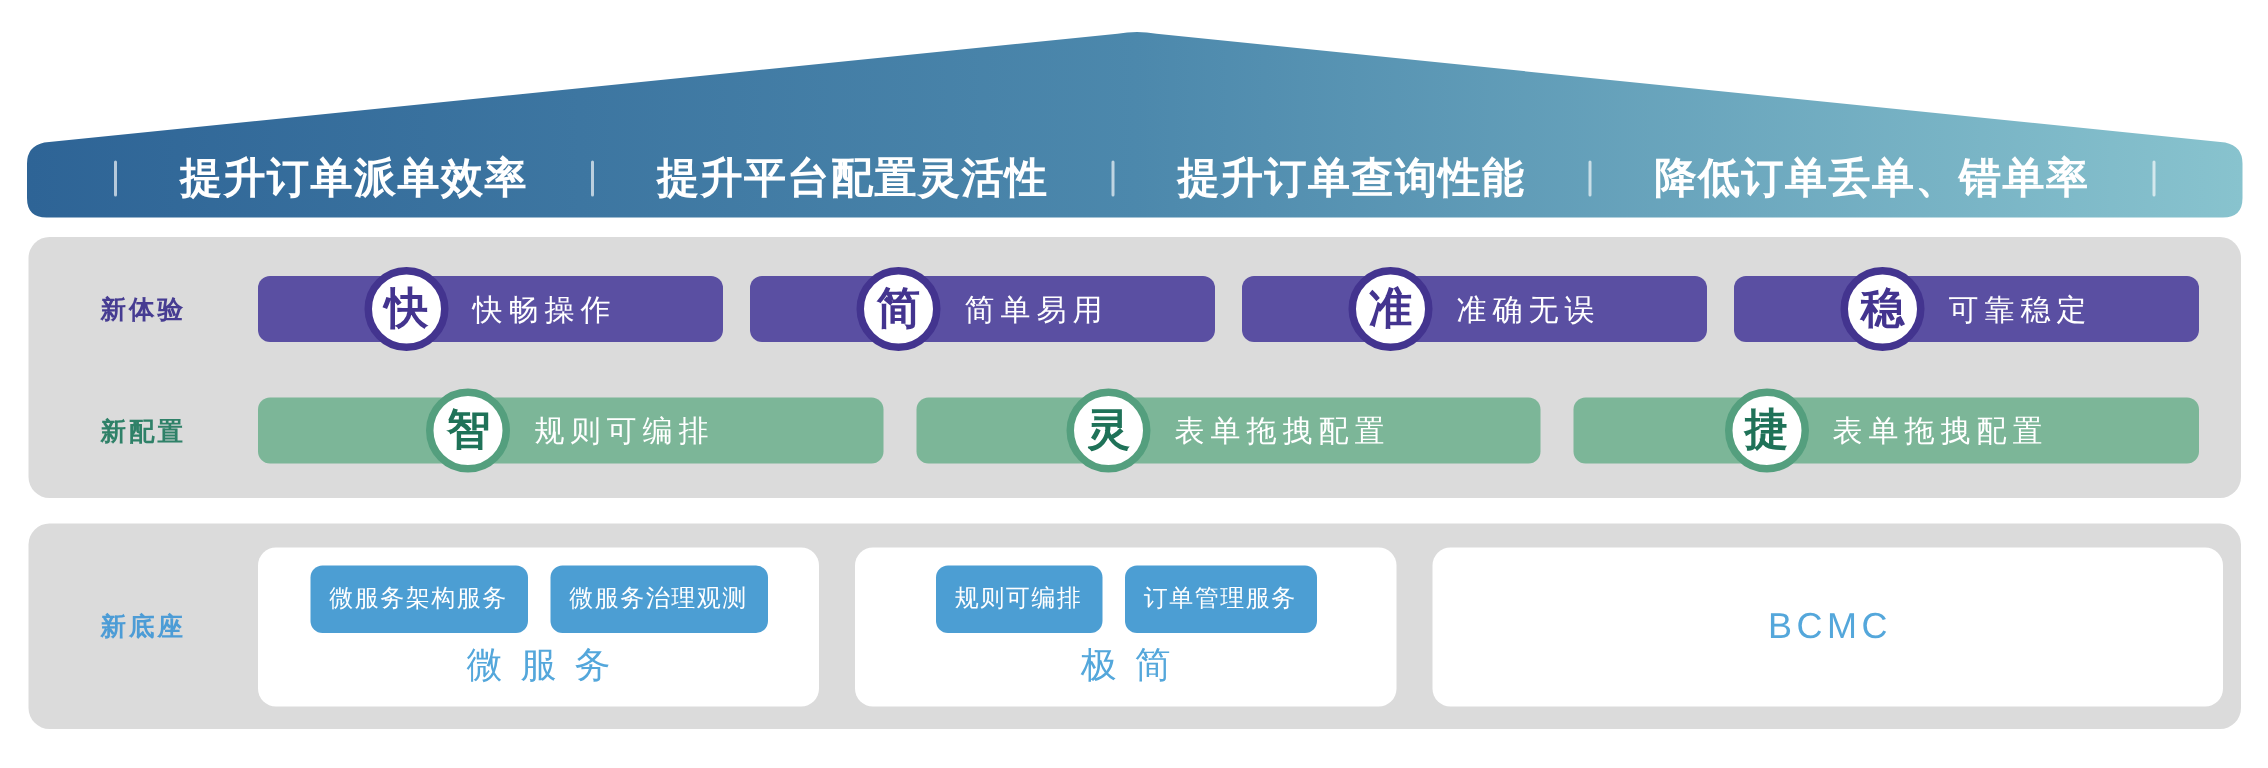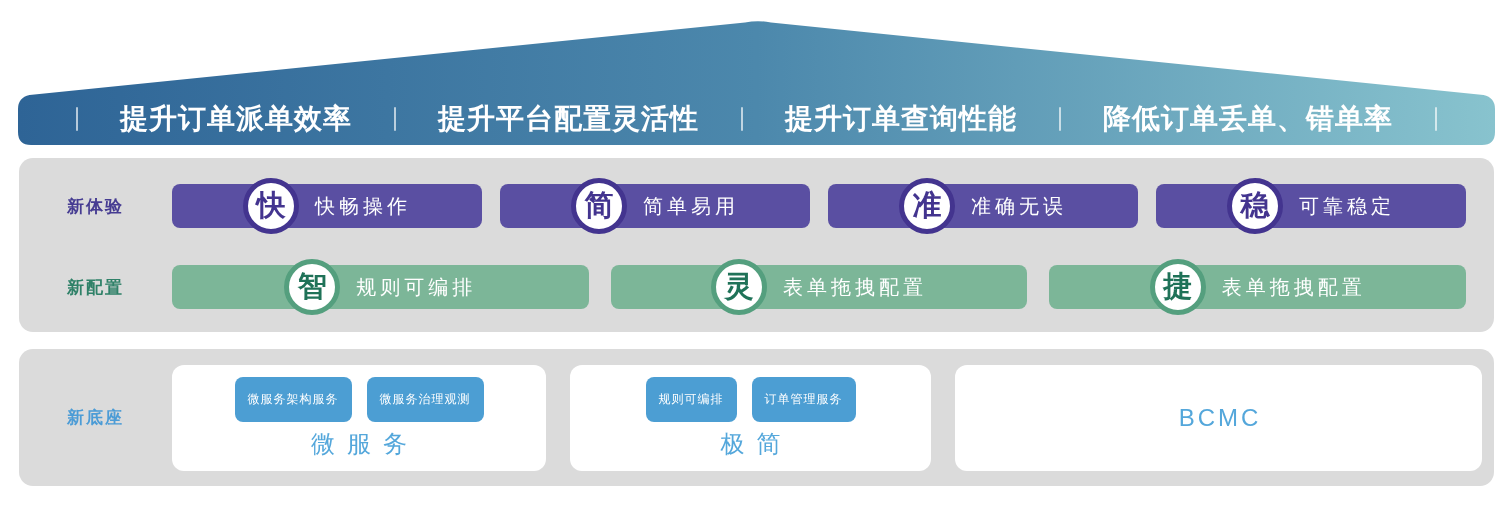--- a/index.html
+++ b/index.html
@@ -56,21 +56,21 @@
     display:flex;flex-direction:column;align-items:center;justify-content:center;
     gap:8px;flex:none;
   }
   .card-1{width:374px;}
   .card-2{width:361px;}
   .card-3{width:527px;}
   .btn-row{display:flex;gap:15px;}
   .svc-btn{
     background:#4c9ed3;color:#ffffff;border-radius:8px;height:45px;
     display:flex;align-items:center;justify-content:center;
-    padding:0 13px;font-size:12px;letter-spacing:1px;
+    padding:0 13px;font-size:16px;letter-spacing:1px;
   }
   .caption{color:#54a7db;font-size:24px;letter-spacing:12px;line-height:28px;text-indent:12px;}
   .caption.latin{letter-spacing:3px;text-indent:3px;}
 </style>
 </head>
 <body>
 
 <div>
   <svg class="roof-svg" viewBox="0 0 1512 150" xmlns="http://www.w3.org/2000/svg">
     <defs>

